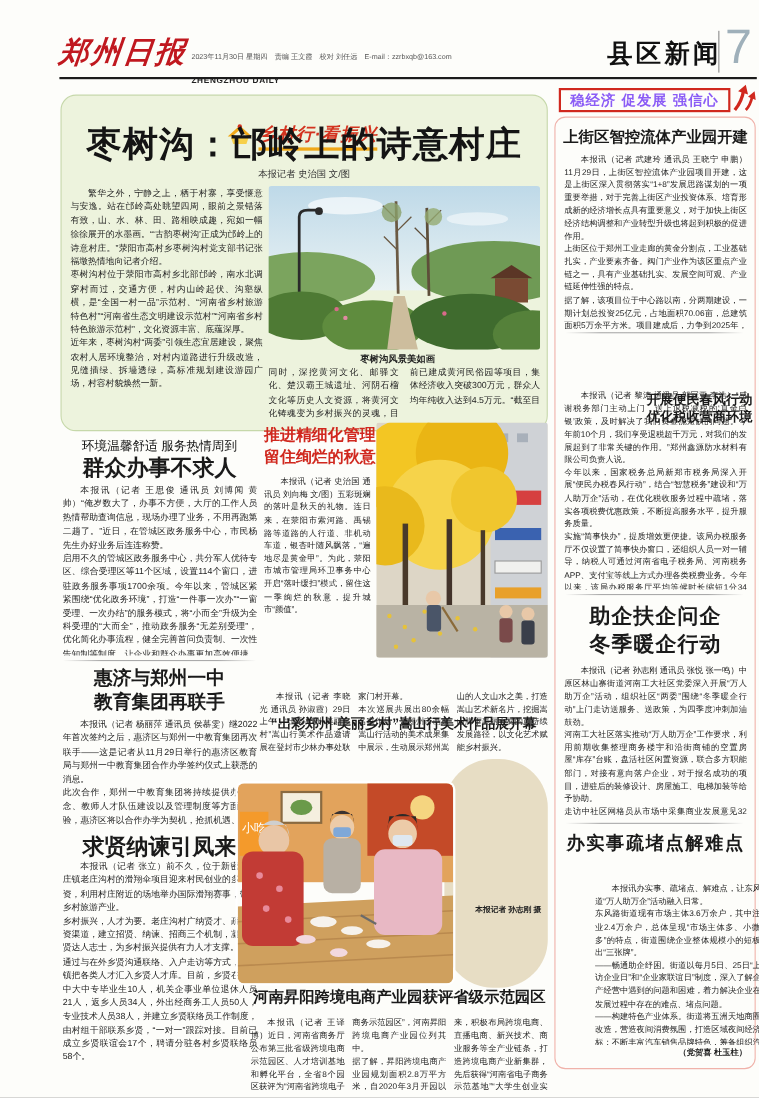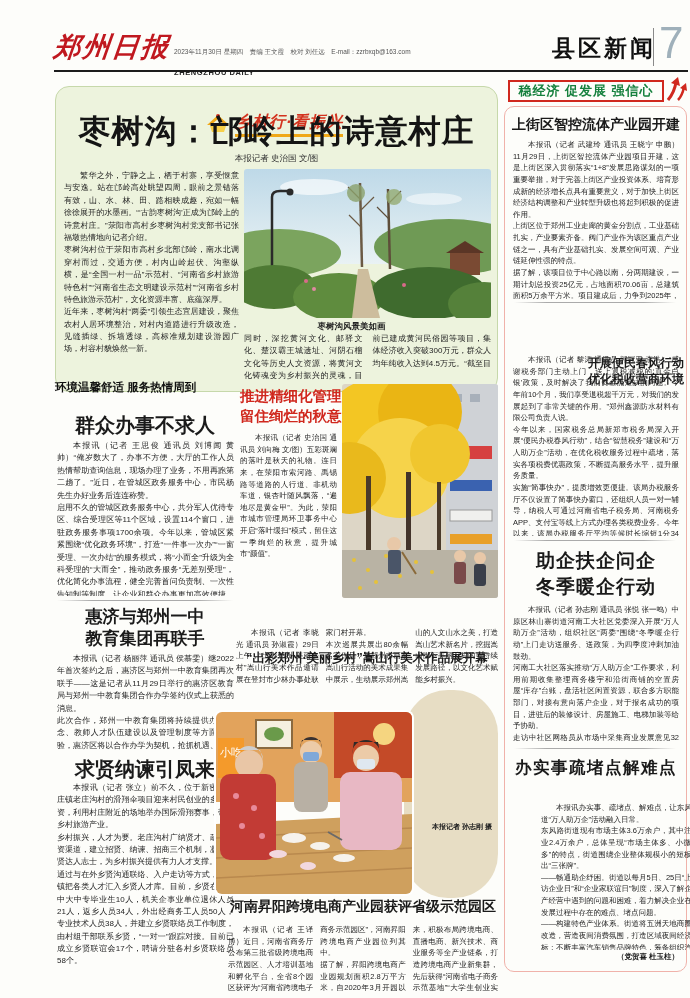--- a/index.html
+++ b/index.html
@@ -32,25 +32,25 @@
 #feature-box { left:55px; top:86px; width:443px; height:306px; background:#edf3dd;
   border:1px solid #c6d8aa; border-radius:14px; }
 #feature-banner { left:205px; top:74px; display:flex; align-items:center; gap:4px;margin-top:38px; }
 #feature-banner .bt { font-size:16px; font-weight:900; font-style:italic; color:#d3331f; letter-spacing:1px;
   border-bottom:3px solid #f0a818; padding-bottom:1px; }
 #feature-headline { left:65px; top:110px; width:423px; text-align:center; font-size:32px; font-weight:900;
   letter-spacing:1px; color:#141414; }
 #feature-byline { left:65px; top:153px; width:423px; text-align:center; font-size:8.5px; color:#333; }
 #feature-leftcol { left:64px; top:170px; width:175px; height:216px; }
 #feature-photo { left:244px; top:169px; width:247px; height:149px; border-radius:3px; overflow:hidden; }
-#feature-caption { left:228px; top:321px; width:247px; text-align:center; font-size:8.5px; color:#222; font-weight:bold; }
+#feature-caption { left:238px; top:321px; width:247px; text-align:center; font-size:8.5px; color:#222; font-weight:bold; }
 #feature-bottom { left:244px; top:333px; width:247px; height:54px; column-count:2; column-gap:10px; }
 
 
-#qz-kicker { left:55px; top:380px; width:180px; font-size:11.5px; font-weight:700; color:#111; }
+#qz-kicker { left:55px; top:398px; width:180px; text-align:center; font-size:11.5px; font-weight:400; color:#111; }
 #qz-title  { left:55px; top:412px; width:180px; text-align:center; font-size:20px; font-weight:900; }
 #qz-body   { left:57px; top:440px; width:177px; height:156px; }
 #div-l1 { left:57px; top:600px; width:176px; }
 #hj-title { left:55px; top:606px; width:180px; text-align:center; font-size:17px; font-weight:900; line-height:1.3; }
 #hj-body  { left:57px; top:653px; width:177px; height:98px; }
 #qx-title { left:55px; top:756px; width:180px; text-align:center; font-size:20px; font-weight:900; }
 #qx-body  { left:57px; top:782px; width:177px; height:186px; }
 
 
 #tj-title { left:240px; top:386px; width:104px; font-size:14.5px; font-weight:900; color:#d0281e; line-height:1.4; }
@@ -61,21 +61,21 @@
 #beige-blob { left:404px; top:690px; width:94px; height:208px; background:#e7ddc4; border-radius:44px; }
 #crafts-photo { left:216px; top:712px; width:196px; height:182px; border-radius:6px; overflow:hidden;
   box-shadow:0 0 0 2px #fff; }
 #photo-caption { left:418px; top:714px; width:74px; font-size:7.5px; line-height:1.5; text-align:justify;
   color:#222; white-space:pre-line; }
 #photo-credit { left:418px; top:822px; width:74px; font-size:7px; text-align:right; color:#222; font-weight:bold; }
 #sy-title { left:228px; top:898px; width:270px; text-align:center; font-size:14px; font-weight:900; white-space:nowrap; }
 #sy-body  { left:228px; top:924px; width:270px; height:70px; column-count:3; column-gap:7px; font-size:7.5px; }
 
 
-#badge { left:508px; top:80px; width:156px; height:22px; border:2px solid #d0281e; color:#15803d;
+#badge { left:508px; top:80px; width:156px; height:22px; border:2px solid #d0281e; color:#8b5cf6;
   font-size:13px; font-weight:900; letter-spacing:1px; display:flex; align-items:center; justify-content:center; }
 #badge-arrow { left:666px; top:76px; }
 #right-frame { left:504px; top:106px; width:183px; height:866px; border:1px solid #f0b2aa; border-radius:10px; }
 #ra1-title { left:508px; top:116px; width:176px; text-align:center; font-size:14px; font-weight:900; }
 #ra1-body  { left:513px; top:139px; width:166px; height:160px; font-size:7.5px; }
 #div-r1 { left:514px; top:302px; width:162px; }
 #ra2-title { left:508px; top:308px; width:176px; text-align:right; font-size:12px; font-weight:900; line-height:1.3;margin-top:48px; }
 #ra2-body  { left:513px; top:354px; width:166px; height:182px; font-size:7.5px; }
 #div-r2 { left:514px; top:540px; width:162px; }
 #ra3-title { left:508px; top:548px; width:176px; text-align:center; font-size:19px; font-weight:900;

